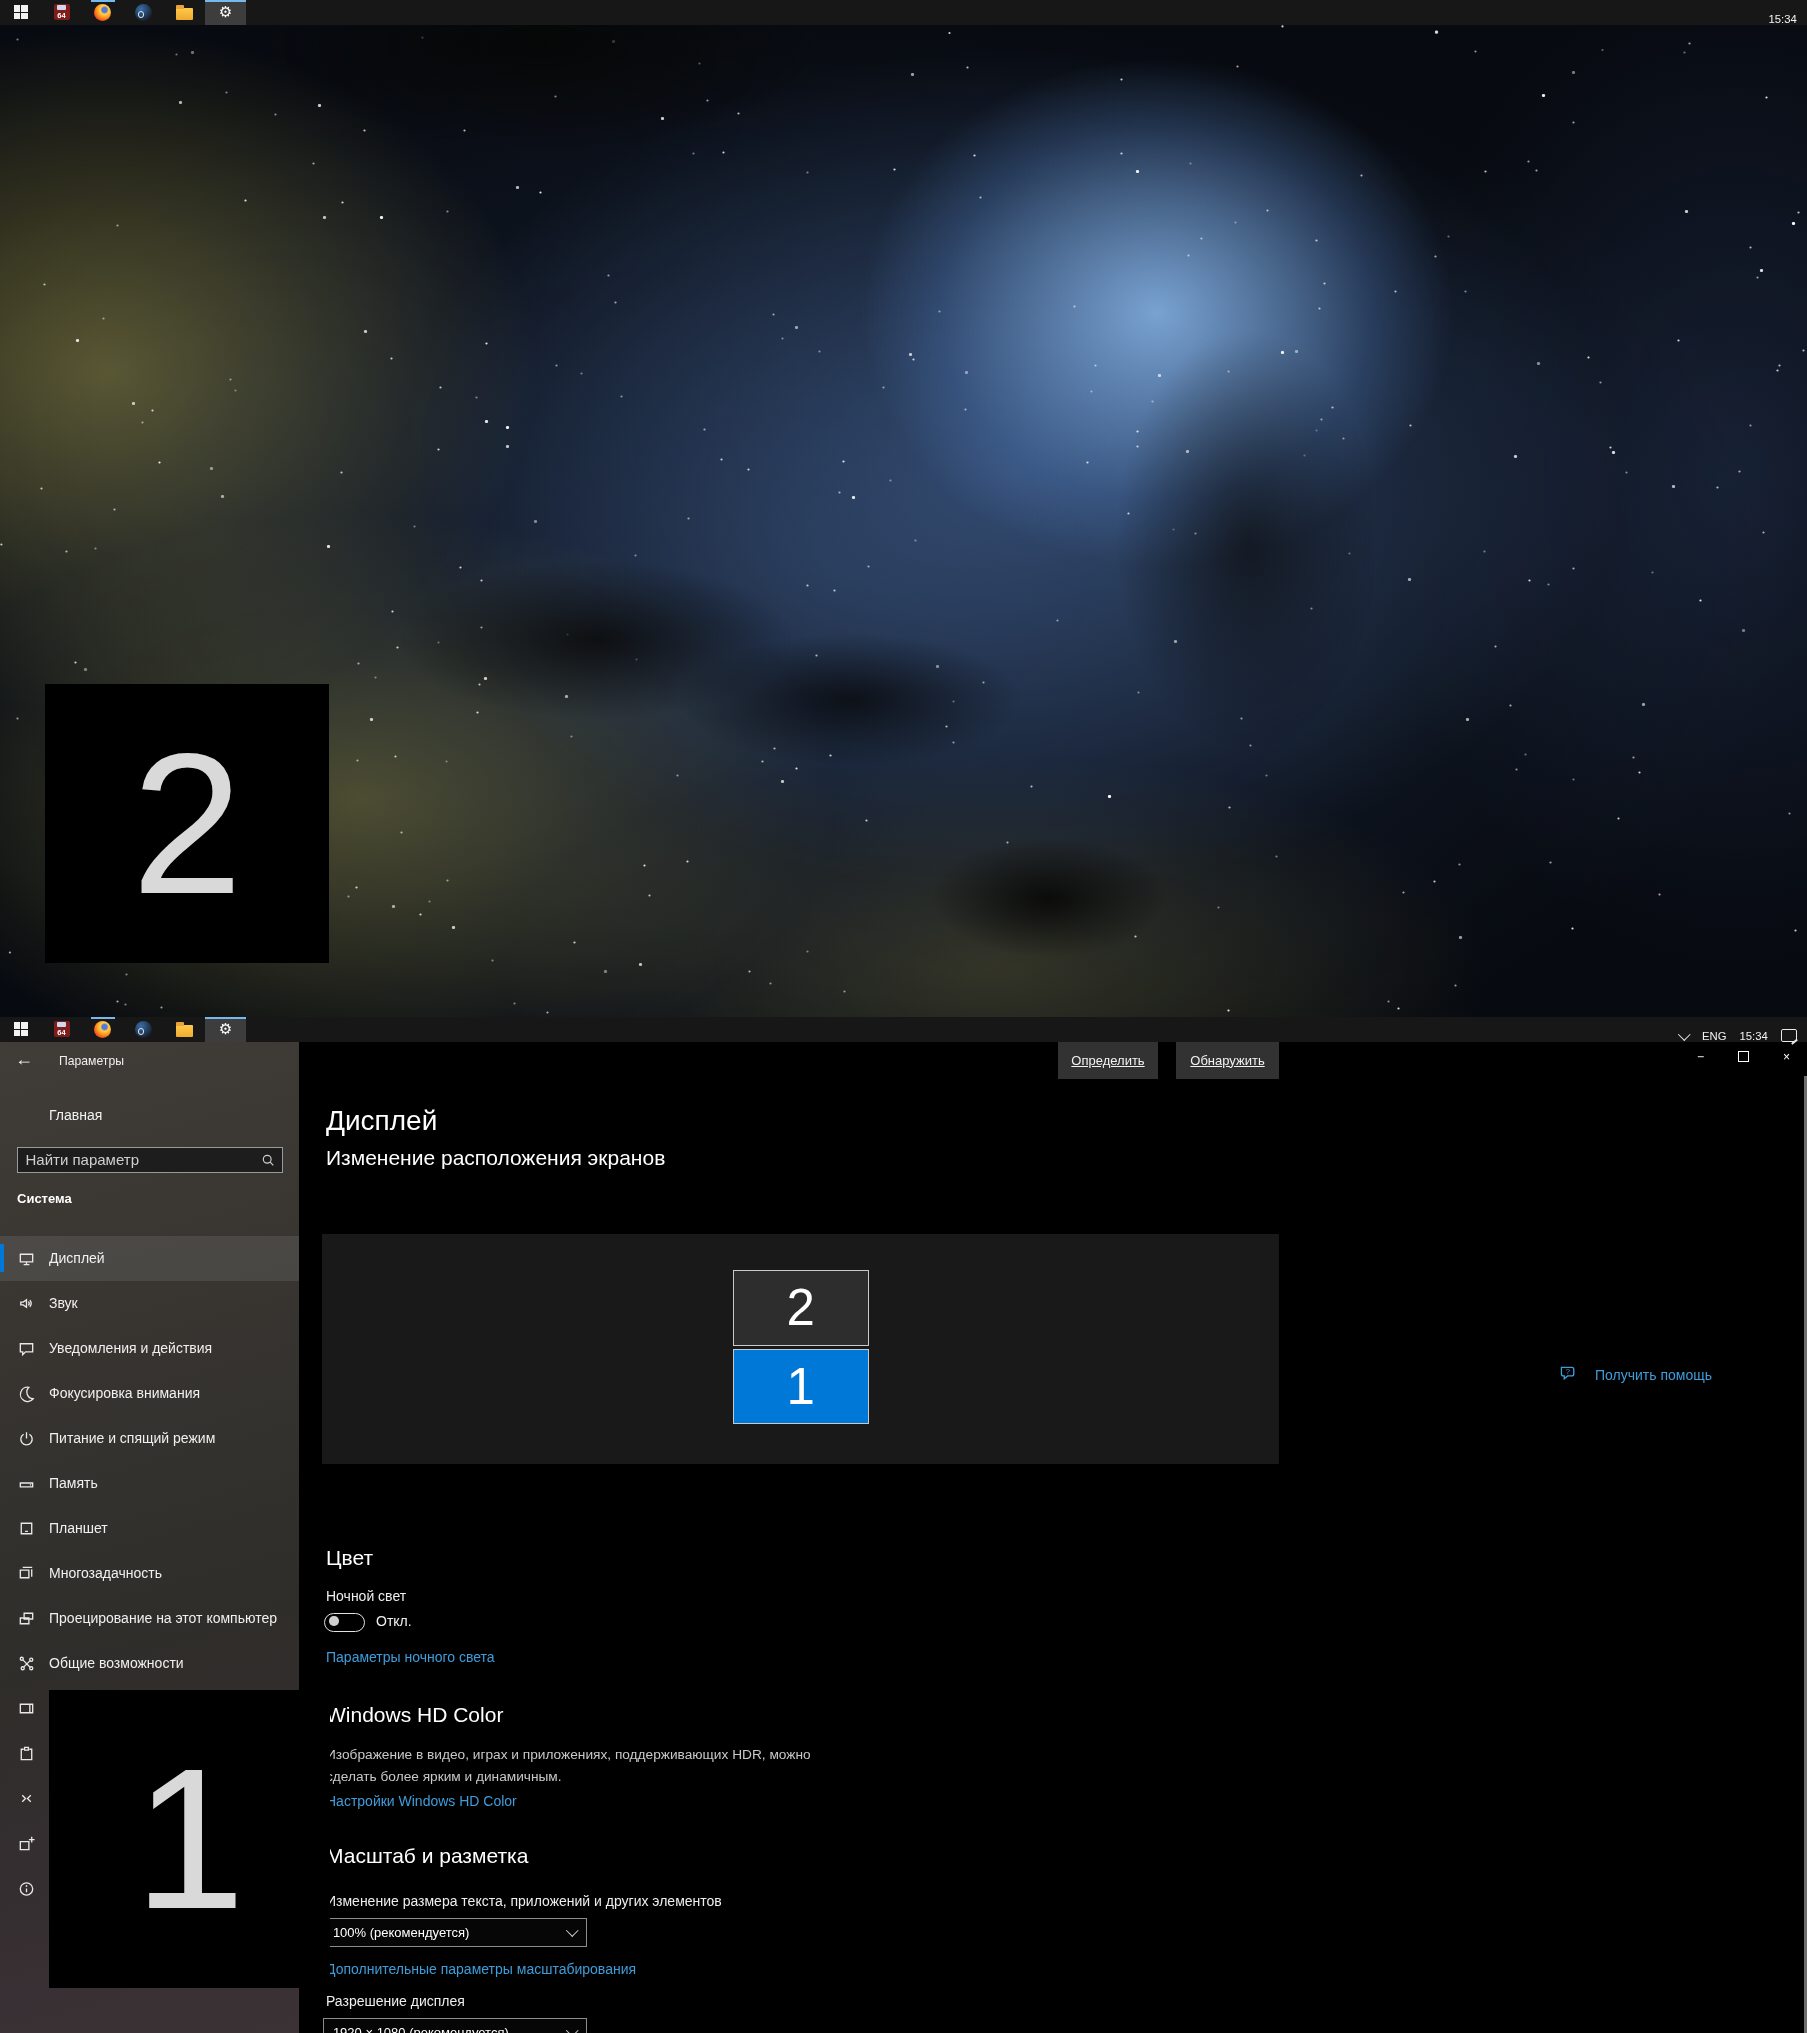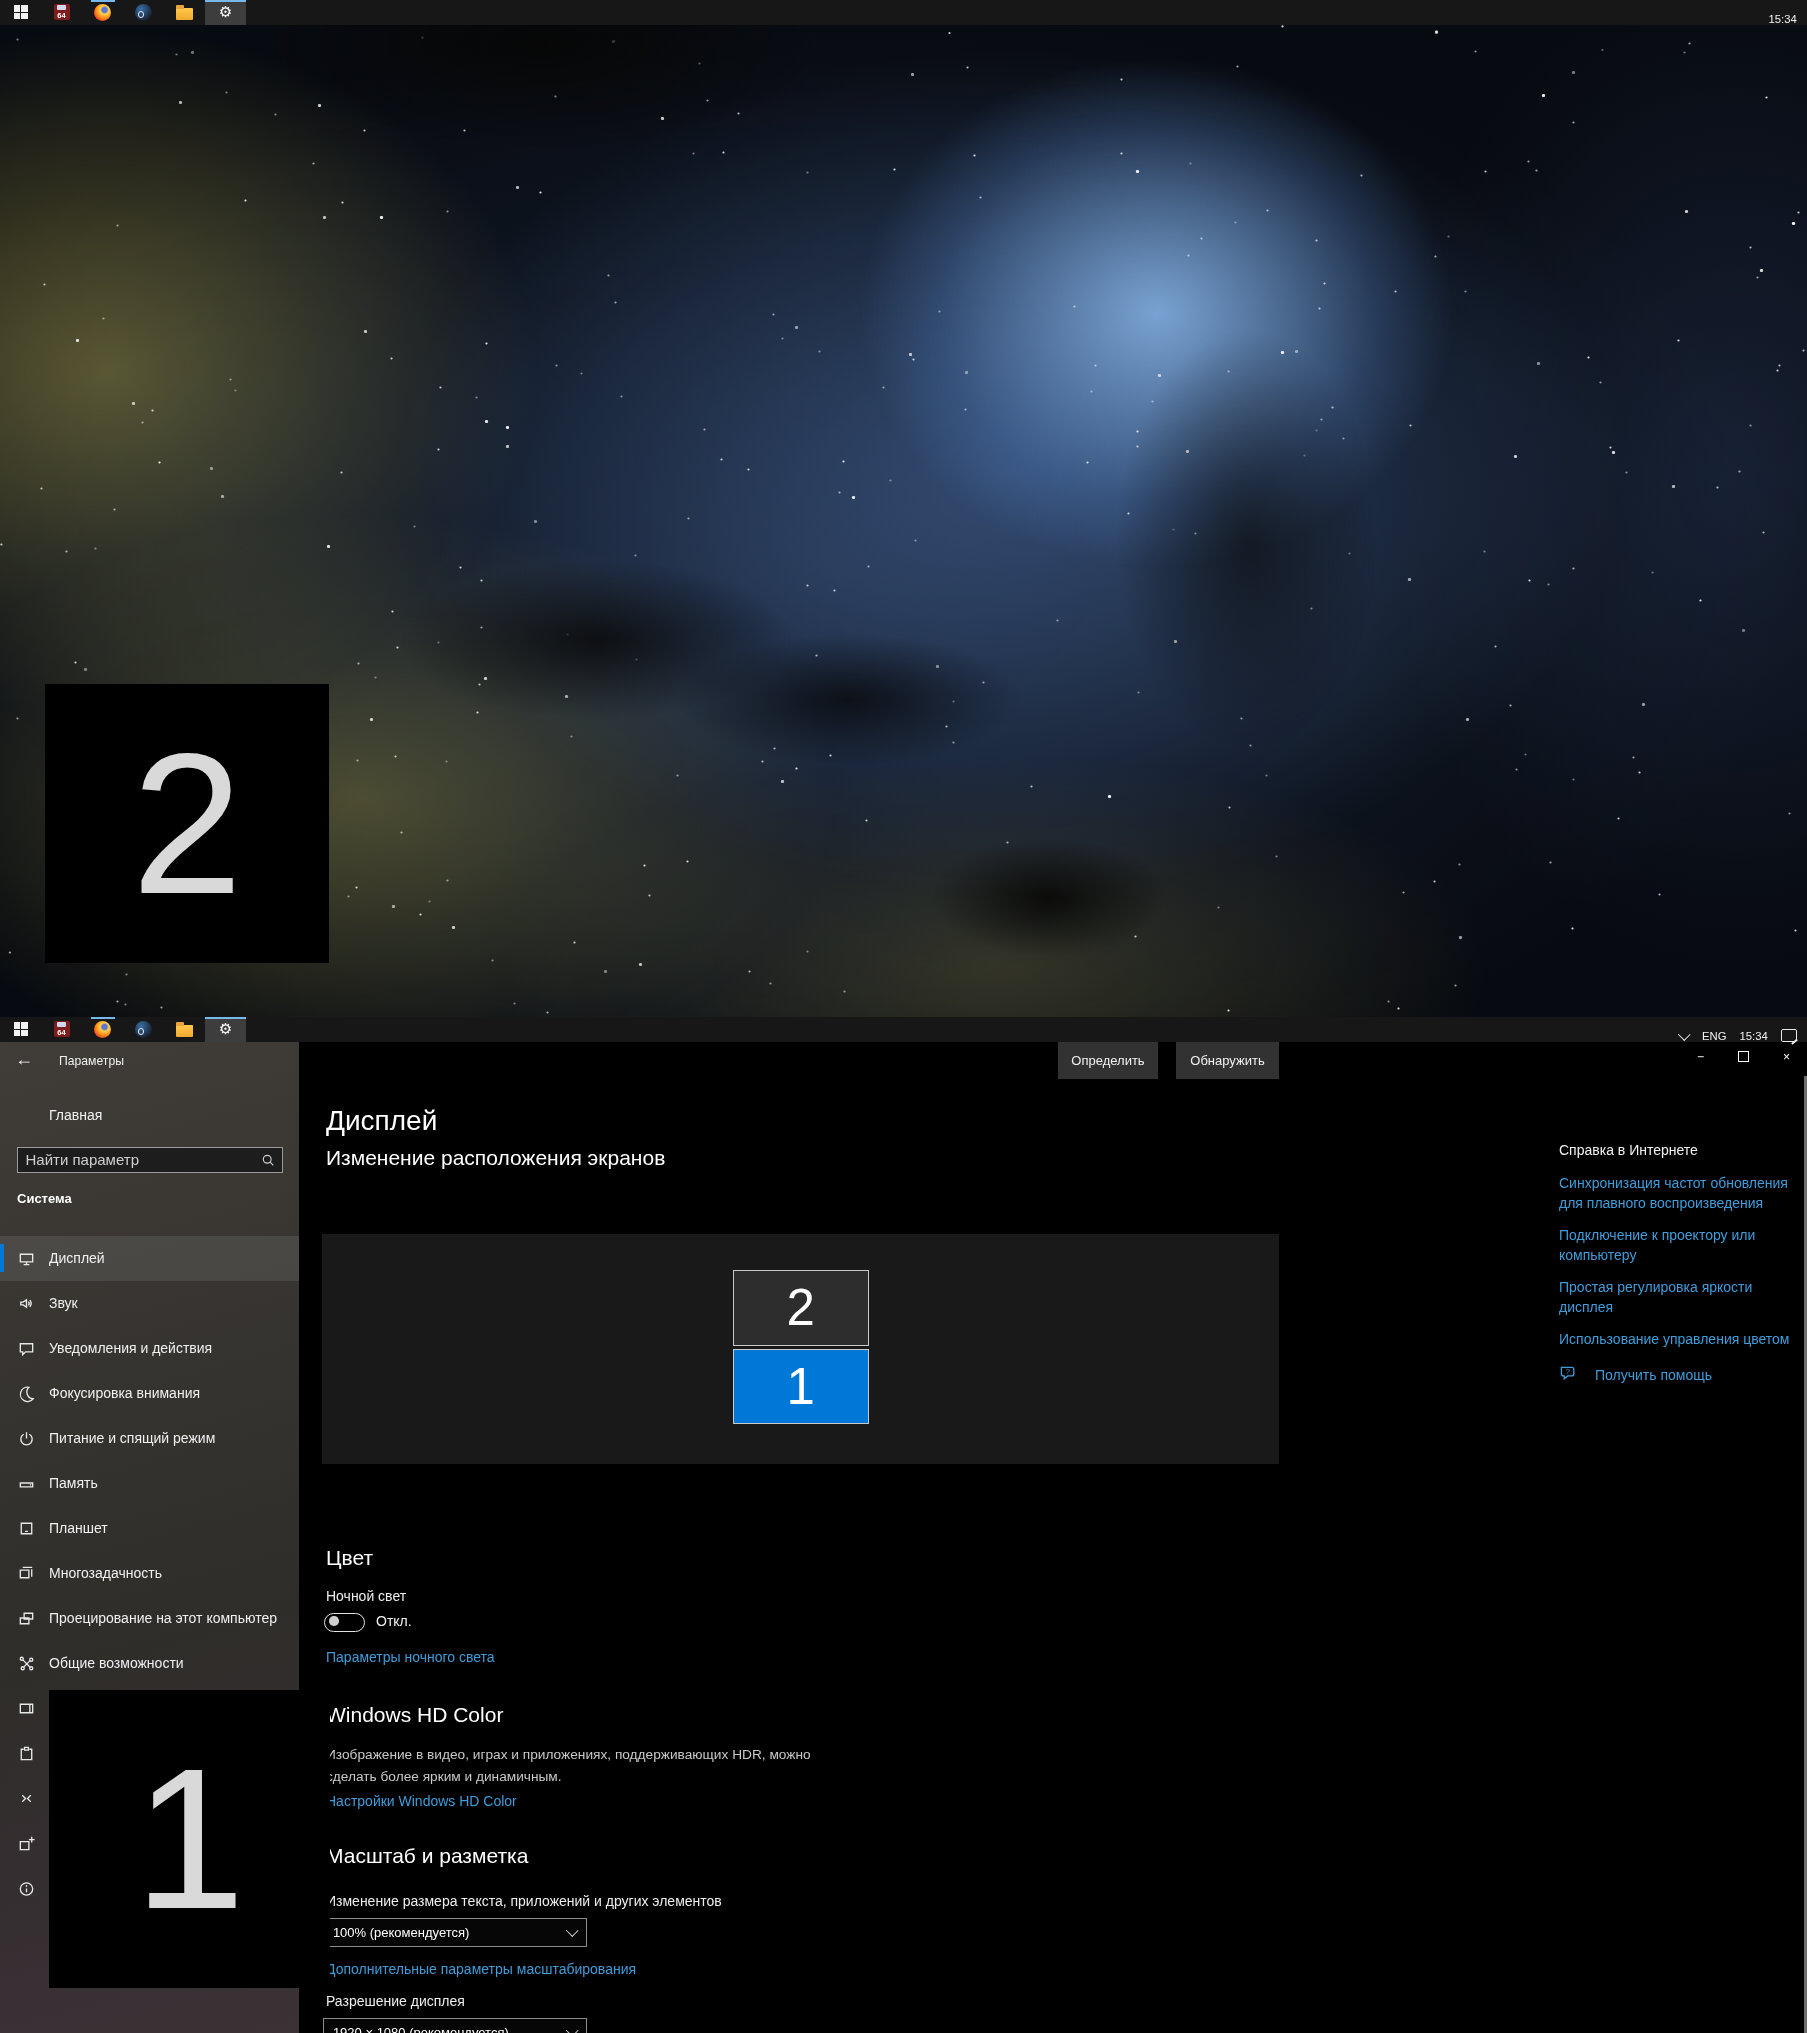--- a/index.html
+++ b/index.html
@@ -95,21 +95,21 @@
   .small-label{position:absolute;left:27px;font-size:14px;color:#eee;}
   .body-text{position:absolute;left:27px;font-size:13.7px;color:#dcdcdc;}
   .link{color:var(--link);font-size:14px;text-decoration:none;}
 
   .arrange-panel{position:absolute;left:22.6px;top:192px;width:957px;height:230px;background:#191919;}
   .mon-box{position:absolute;left:411px;width:136px;display:flex;align-items:center;justify-content:center;
     border:1.9px solid #c9c9c9;box-sizing:border-box;font-size:51px;font-weight:300;color:#fff;}
   .mon-box-2{top:36px;height:76px;background:#2d2d2d;}
   .mon-box-1{top:115px;height:75px;background:var(--accent);}
   .btn{height:37px;background:#323232;color:#f2f2f2;border:none;font-size:13px;
-    font-family:"Liberation Sans",sans-serif;display:flex;align-items:center;justify-content:center;}
+    font-family:"Liberation Sans",sans-serif;display:flex;align-items:center;justify-content:center;text-decoration:underline;}
   #btn-identify{position:absolute;left:759px;width:100px;}
   #btn-detect{position:absolute;left:877px;width:103px;}
 
   .toggle{position:absolute;left:25.4px;top:571px;width:41px;height:19px;border:1.9px solid #e2e2e2;
     border-radius:11.3px;box-sizing:border-box;}
   .toggle .knob{position:absolute;left:3.8px;top:2.8px;width:9.4px;height:9.4px;border-radius:50%;background:#cfcfcf;}
   .toggle-state{position:absolute;left:77px;top:571px;font-size:14px;color:#f0f0f0;}
 
   .dropdown{position:absolute;left:23.5px;width:264px;height:29px;border:1.9px solid #8c8c8c;background:#060606;
     box-sizing:border-box;display:flex;align-items:center;font-size:13px;color:#fff;padding:0 9.4px;text-align:center;}
@@ -394,29 +394,20 @@
           <span class="chev"></span>
         </div>
         <a class="link" style="position:absolute;left:27px;top:919px" href="#">Дополнительные параметры масштабирования</a>
 
         <div class="small-label" style="top:951px">Разрешение дисплея</div>
         <div class="dropdown" style="top:976px">
           <span>1920 × 1080 (рекомендуется)</span>
           <span class="chev"></span>
         </div>
 
-        <div class="help-rail">
-          <h2 class="help-h">Справка в Интернете</h2>
-          <div id="help-links">
-              <a class="link" href="#">Синхронизация частот обновления для плавного воспроизведения</a>
-              <a class="link" href="#">Подключение к проектору или компьютеру</a>
-              <a class="link" href="#">Простая регулировка яркости дисплея</a>
-              <a class="link" href="#">Использование управления цветом</a>
-            </div>
-        </div>
         <div class="get-help">
           <span>
             <svg width="21" height="19" viewBox="0 0 22 20">
                 <path d="M2.5 3.5h11a2 2 0 0 1 2 2v5a2 2 0 0 1-2 2H9l-3.5 3v-3h-1a2 2 0 0 1-2-2v-7z" fill="none" stroke="#3f9ddb" stroke-width="1.4"></path>
                 <text x="7" y="10.8" font-size="8" fill="#3f9ddb" font-family="Liberation Sans, sans-serif">?</text>
               </svg>
           </span>
           <a class="link" href="#">Получить помощь</a>
         </div>
 

